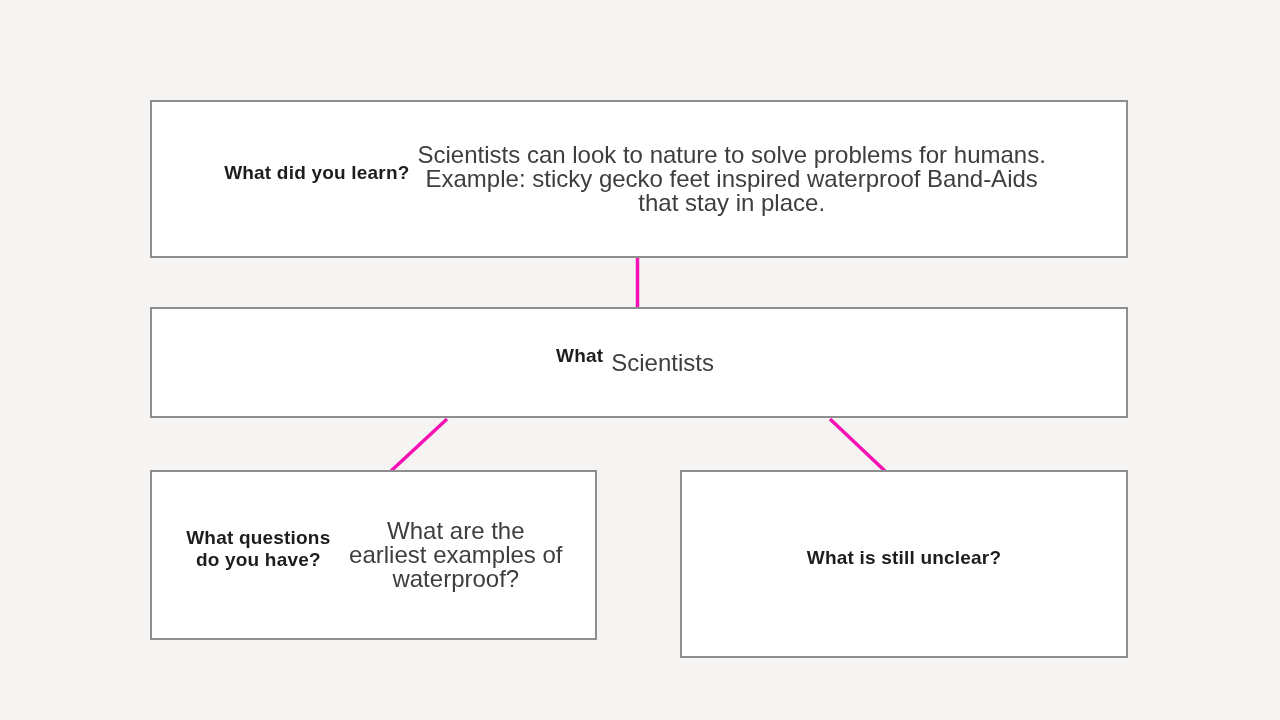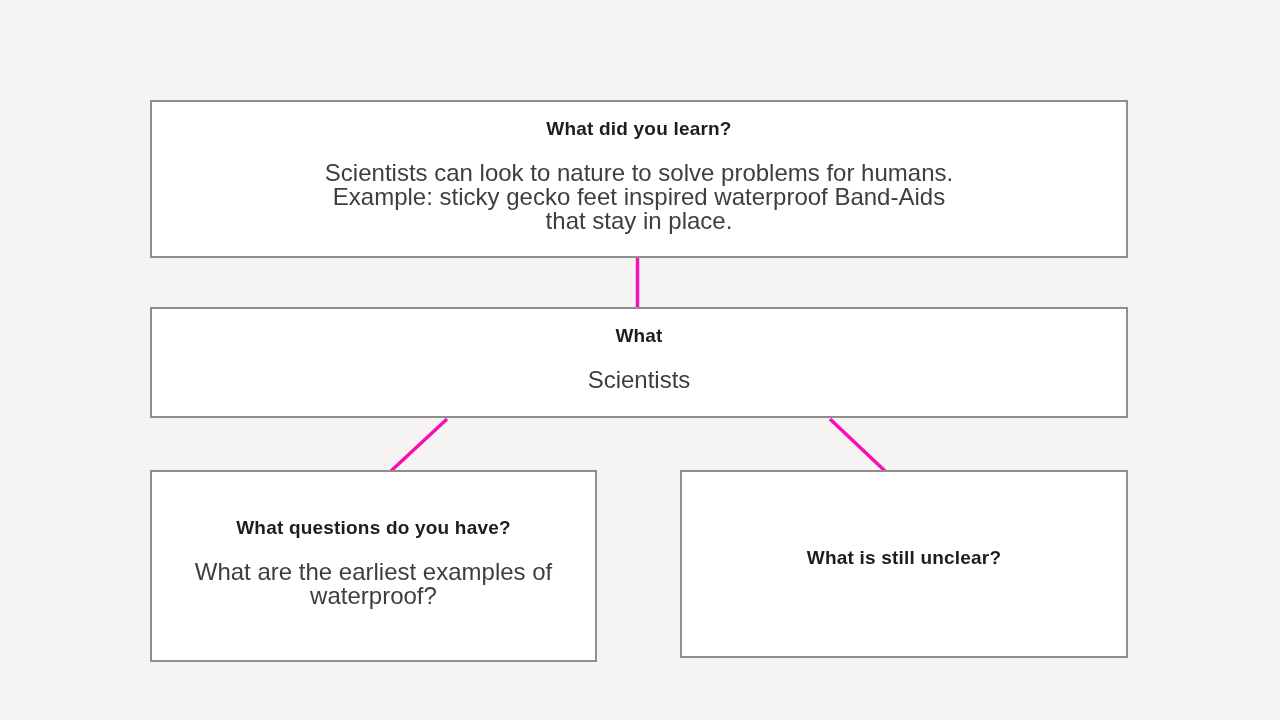--- a/index.html
+++ b/index.html
@@ -20,21 +20,21 @@
   .canvas{
     position:relative;
     width:1280px;height:720px;
     background:var(--bg);
   }
   .node{
     position:absolute;
     background:#ffffff;
     border:2px solid var(--box-border);
     display:flex;
-    flex-direction:column;
+    flex-direction:row;
     align-items:center;
     justify-content:center;
     text-align:center;
     padding:10px 24px;
   }
   .node .title{
     font-weight:700;
     font-size:19px;
     color:var(--title);
     letter-spacing:.2px;
@@ -42,21 +42,21 @@
   }
   .node .body{
     font-size:24px;
     color:var(--body);
     line-height:24px;
     white-space:pre-line;
     margin:8px;
   }
   #box-learn   {left:150px; top:100px; width:978px; height:158px;}
   #box-topic   {left:150px; top:307px; width:978px; height:111px;}
-  #box-questions{left:150px; top:470px; width:447px; height:192px;}
+  #box-questions{left:150px; top:470px; width:447px; height:170px;}
   #box-unclear {left:680px; top:470px; width:448px; height:188px;}
   svg.connectors{
     position:absolute;
     left:0;top:0;
     width:1280px;height:720px;
     pointer-events:none;
   }
 </style>
 </head>
 <body>

